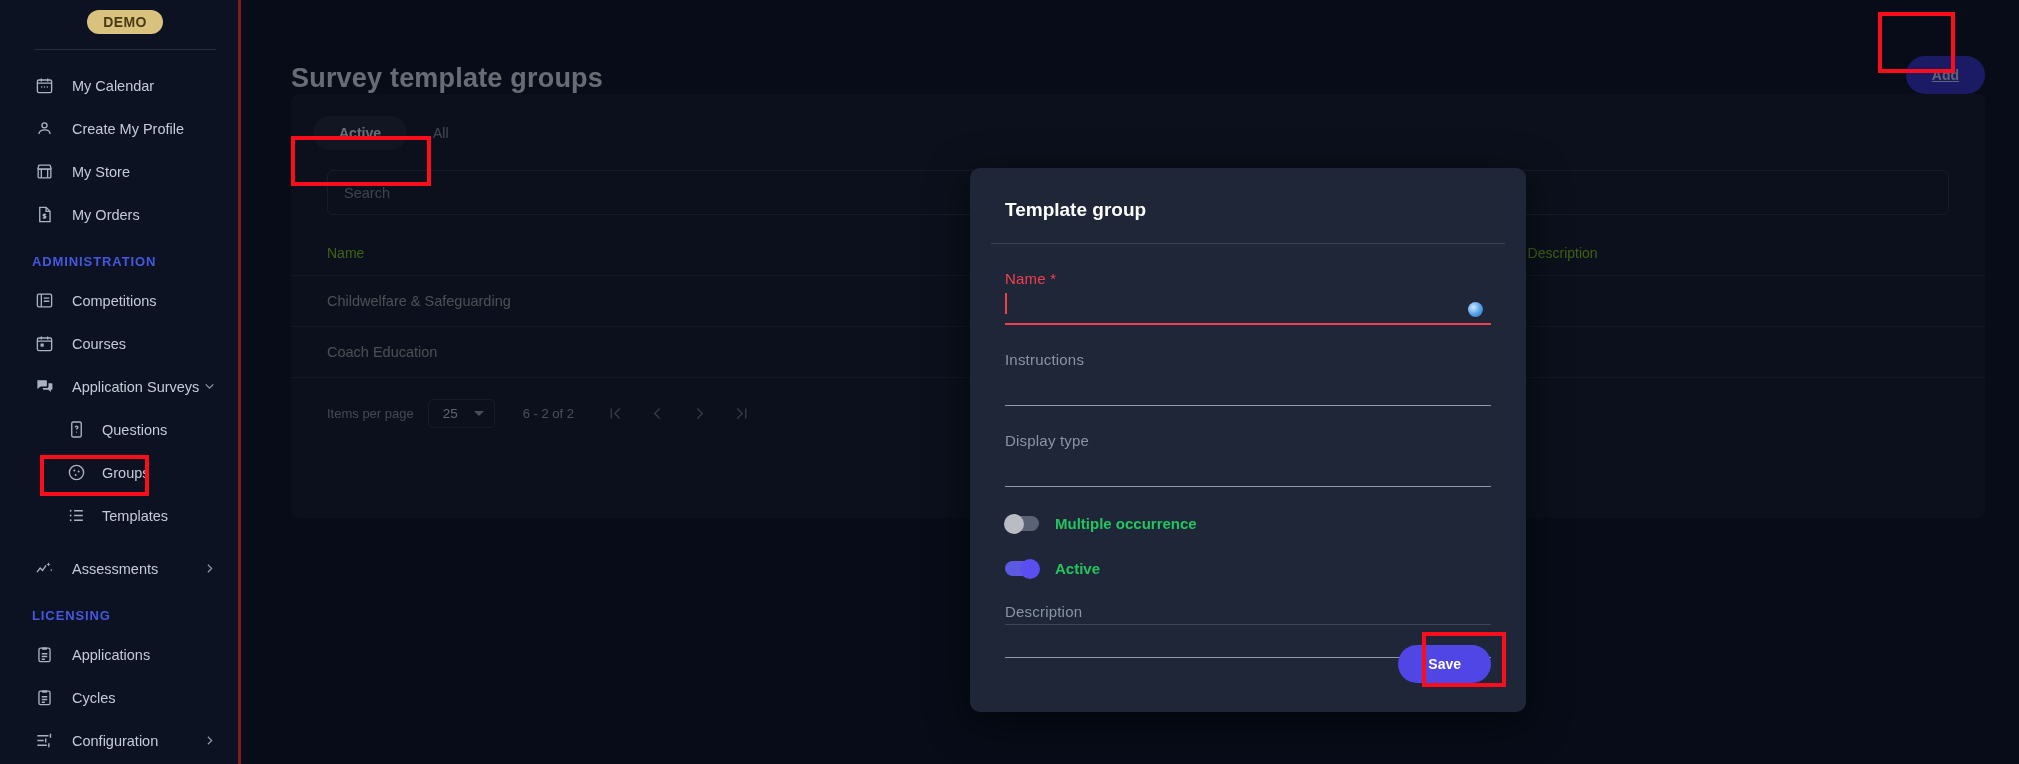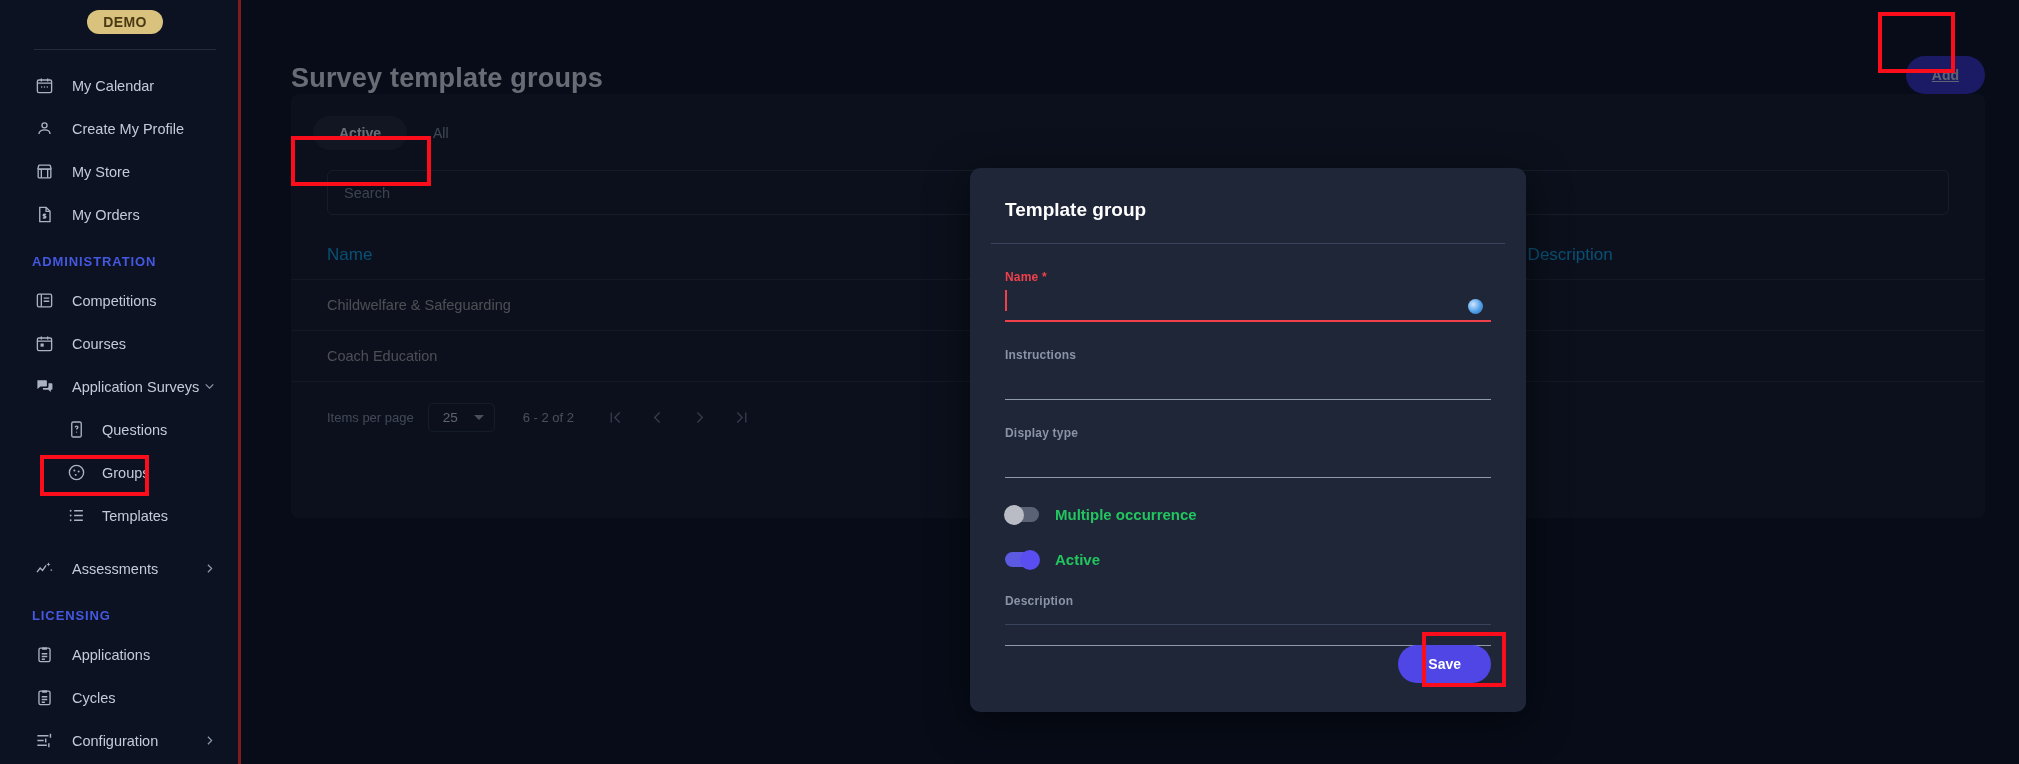--- a/index.html
+++ b/index.html
@@ -105,22 +105,22 @@
     border-radius: 6px;
     color: #cfd5e0; font-size: 14.5px;
     padding: 0 16px;
     font-family: "Liberation Sans", sans-serif;
     outline: none;
   }
   .search-input::placeholder { color: #7f899a; }
 
   table.grid { width: 100%; border-collapse: collapse; margin-top: 16px; }
   table.grid th {
-    text-align: left; font-size: 17px; font-weight: 400;
-    color: #0ea5e9; padding: 14px 0 14px 0; font-weight:400;
+    text-align: left; font-size: 14px; font-weight: 400;
+    color: #84cc16; padding: 14px 0 14px 0; font-weight:400;
     border-bottom: 1px solid #222b3c;
   }
   table.grid td {
     font-size: 14.5px; color: #a3a3a3;
     padding: 17px 0; border-bottom: 1px solid #222b3c;
   }
   .col-name { width: 46%; padding-left: 36px !important; }
   .col-mid  { width: 27%; }
   .col-desc { width: 27%; }
 
@@ -166,21 +166,21 @@
     margin-top: 35px;
   }
   .modal-title {
     font-size: 19px; font-weight: 700; color: #ffffff;
     padding: 31px 0 22px 14px;
   }
   .modal-rule { height: 1px; background: #39435a; }
   .modal-body { padding: 0 14px; }
 
   .field { margin-top: 26px; position: relative; }
-  .field .flabel { font-size: 12px; color: #8a94a6; letter-spacing: .2px; font-weight: bold; }
+  .field .flabel { font-size: 15px; color: #8a94a6; letter-spacing: .2px; }
   .field.required .flabel { color: #f0404c; }
   .field .finput {
     height: 38px; width: 100%;
     border-bottom: 1px solid #8e99ab;
     position: relative;
   }
   .field.required .finput { border-bottom: 2px solid #f0404c; }
   .caret-bar {
     position: absolute; left: 0; top: 6px;
     width: 2px; height: 21px; background: #f0404c;

